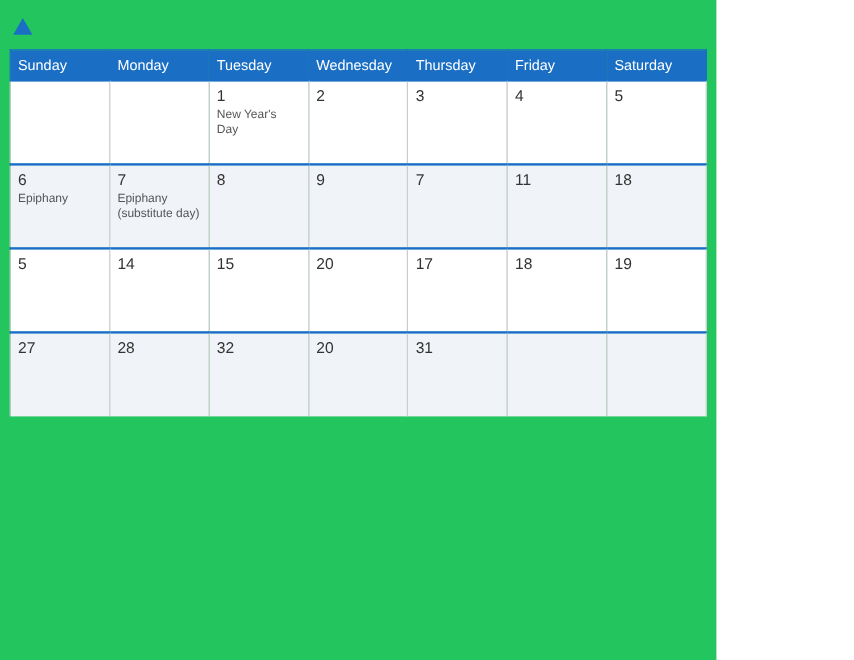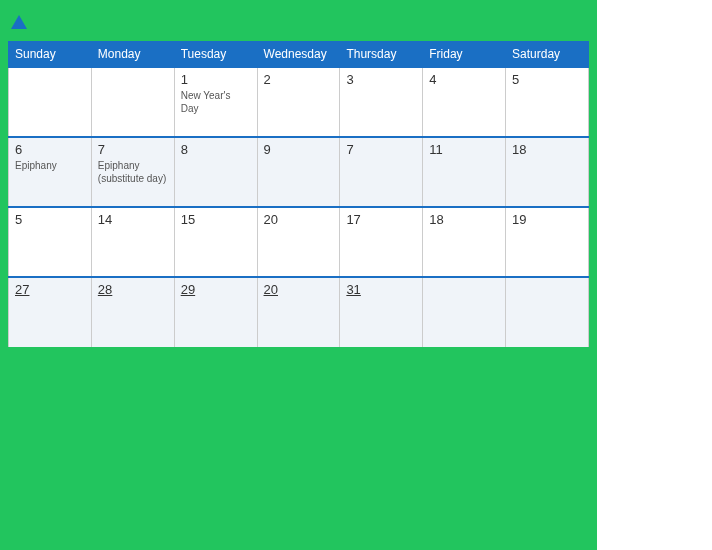--- a/index.html
+++ b/index.html
@@ -108,21 +108,20 @@
       margin-bottom: 2px;
     }
     .day-event {
       font-size: 10px;
       color: #555;
       display: block;
       line-height: 1.3;
     }
     .last-row td {
       border-bottom: 1px solid #ccc;
-      text-decoration: underline;
     }
   </style>
 </head>
 <body>
 
 <div class="page">
   <div class="header">
     <div class="logo">
       <span class="logo-general"></span>
       <div class="logo-triangle"></div>
@@ -215,21 +214,21 @@
           </td>
         </tr>
         <tr class="last-row">
           <td>
             <span class="day-number">27</span>
           </td>
           <td>
             <span class="day-number">28</span>
           </td>
           <td>
-            <span class="day-number">29</span>
+            <span class="day-number">32</span>
           </td>
           <td>
             <span class="day-number">20</span>
           </td>
           <td>
             <span class="day-number">31</span>
           </td>
           <td></td>
           <td></td>
         </tr>

